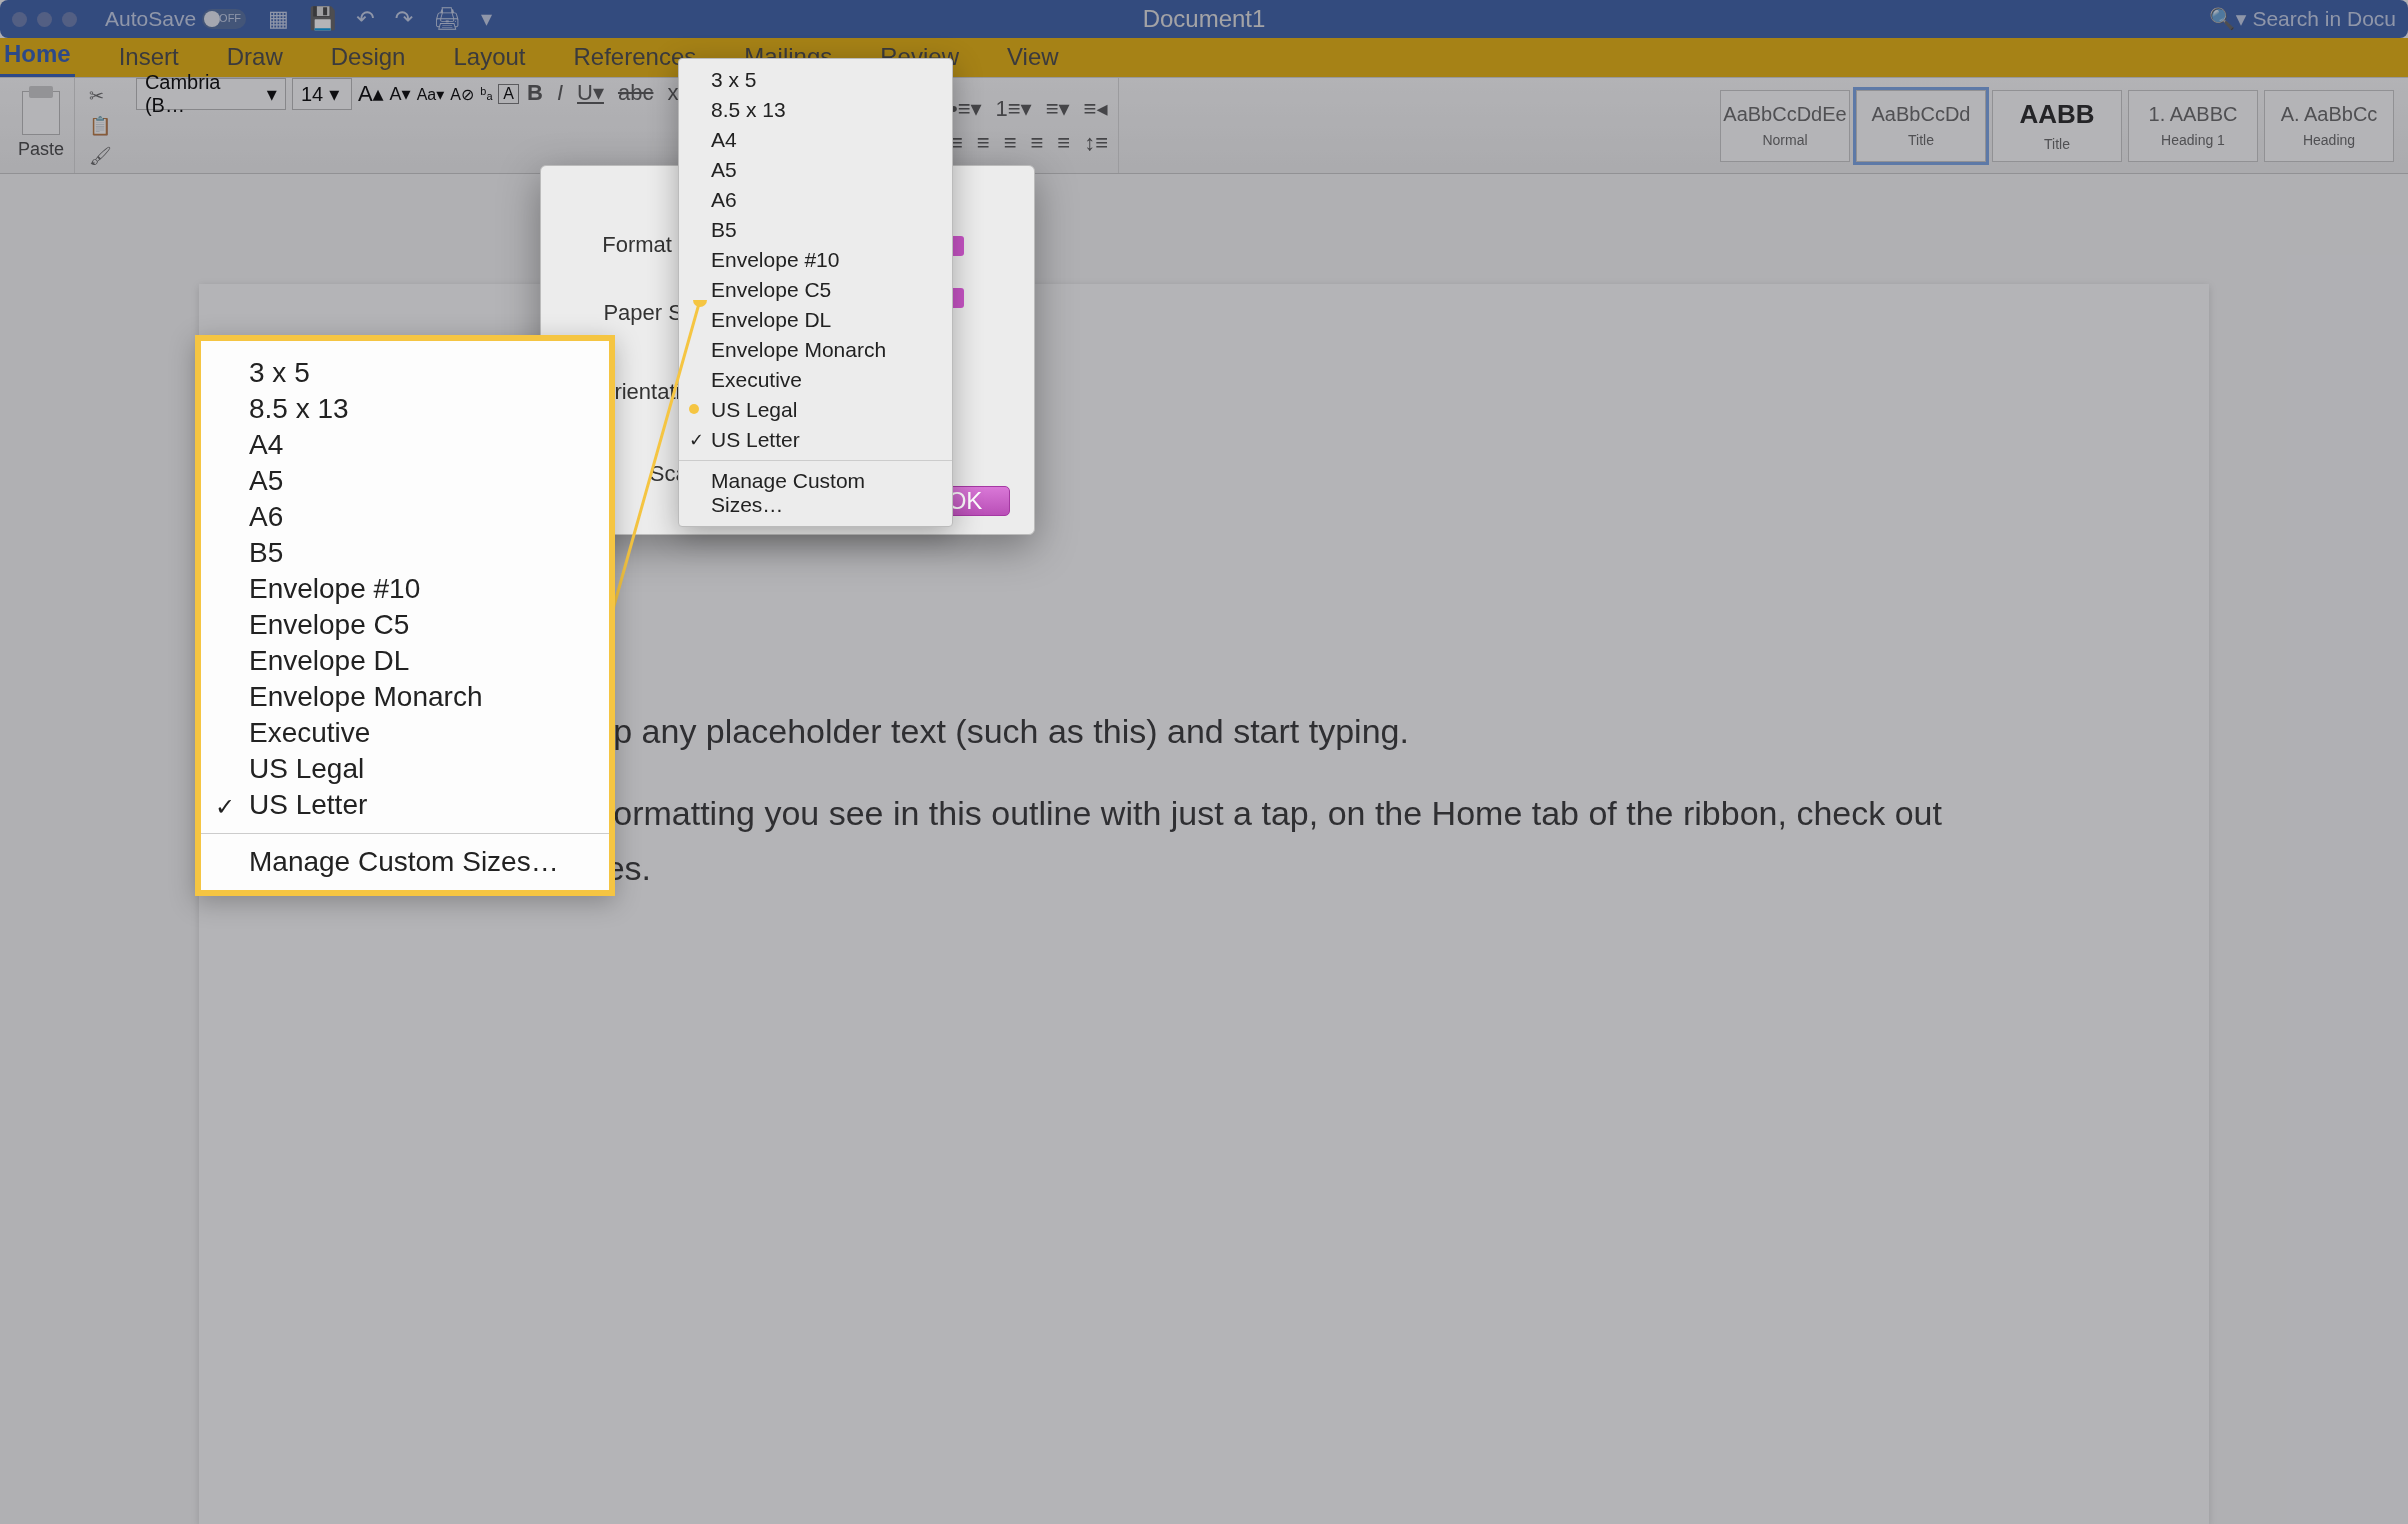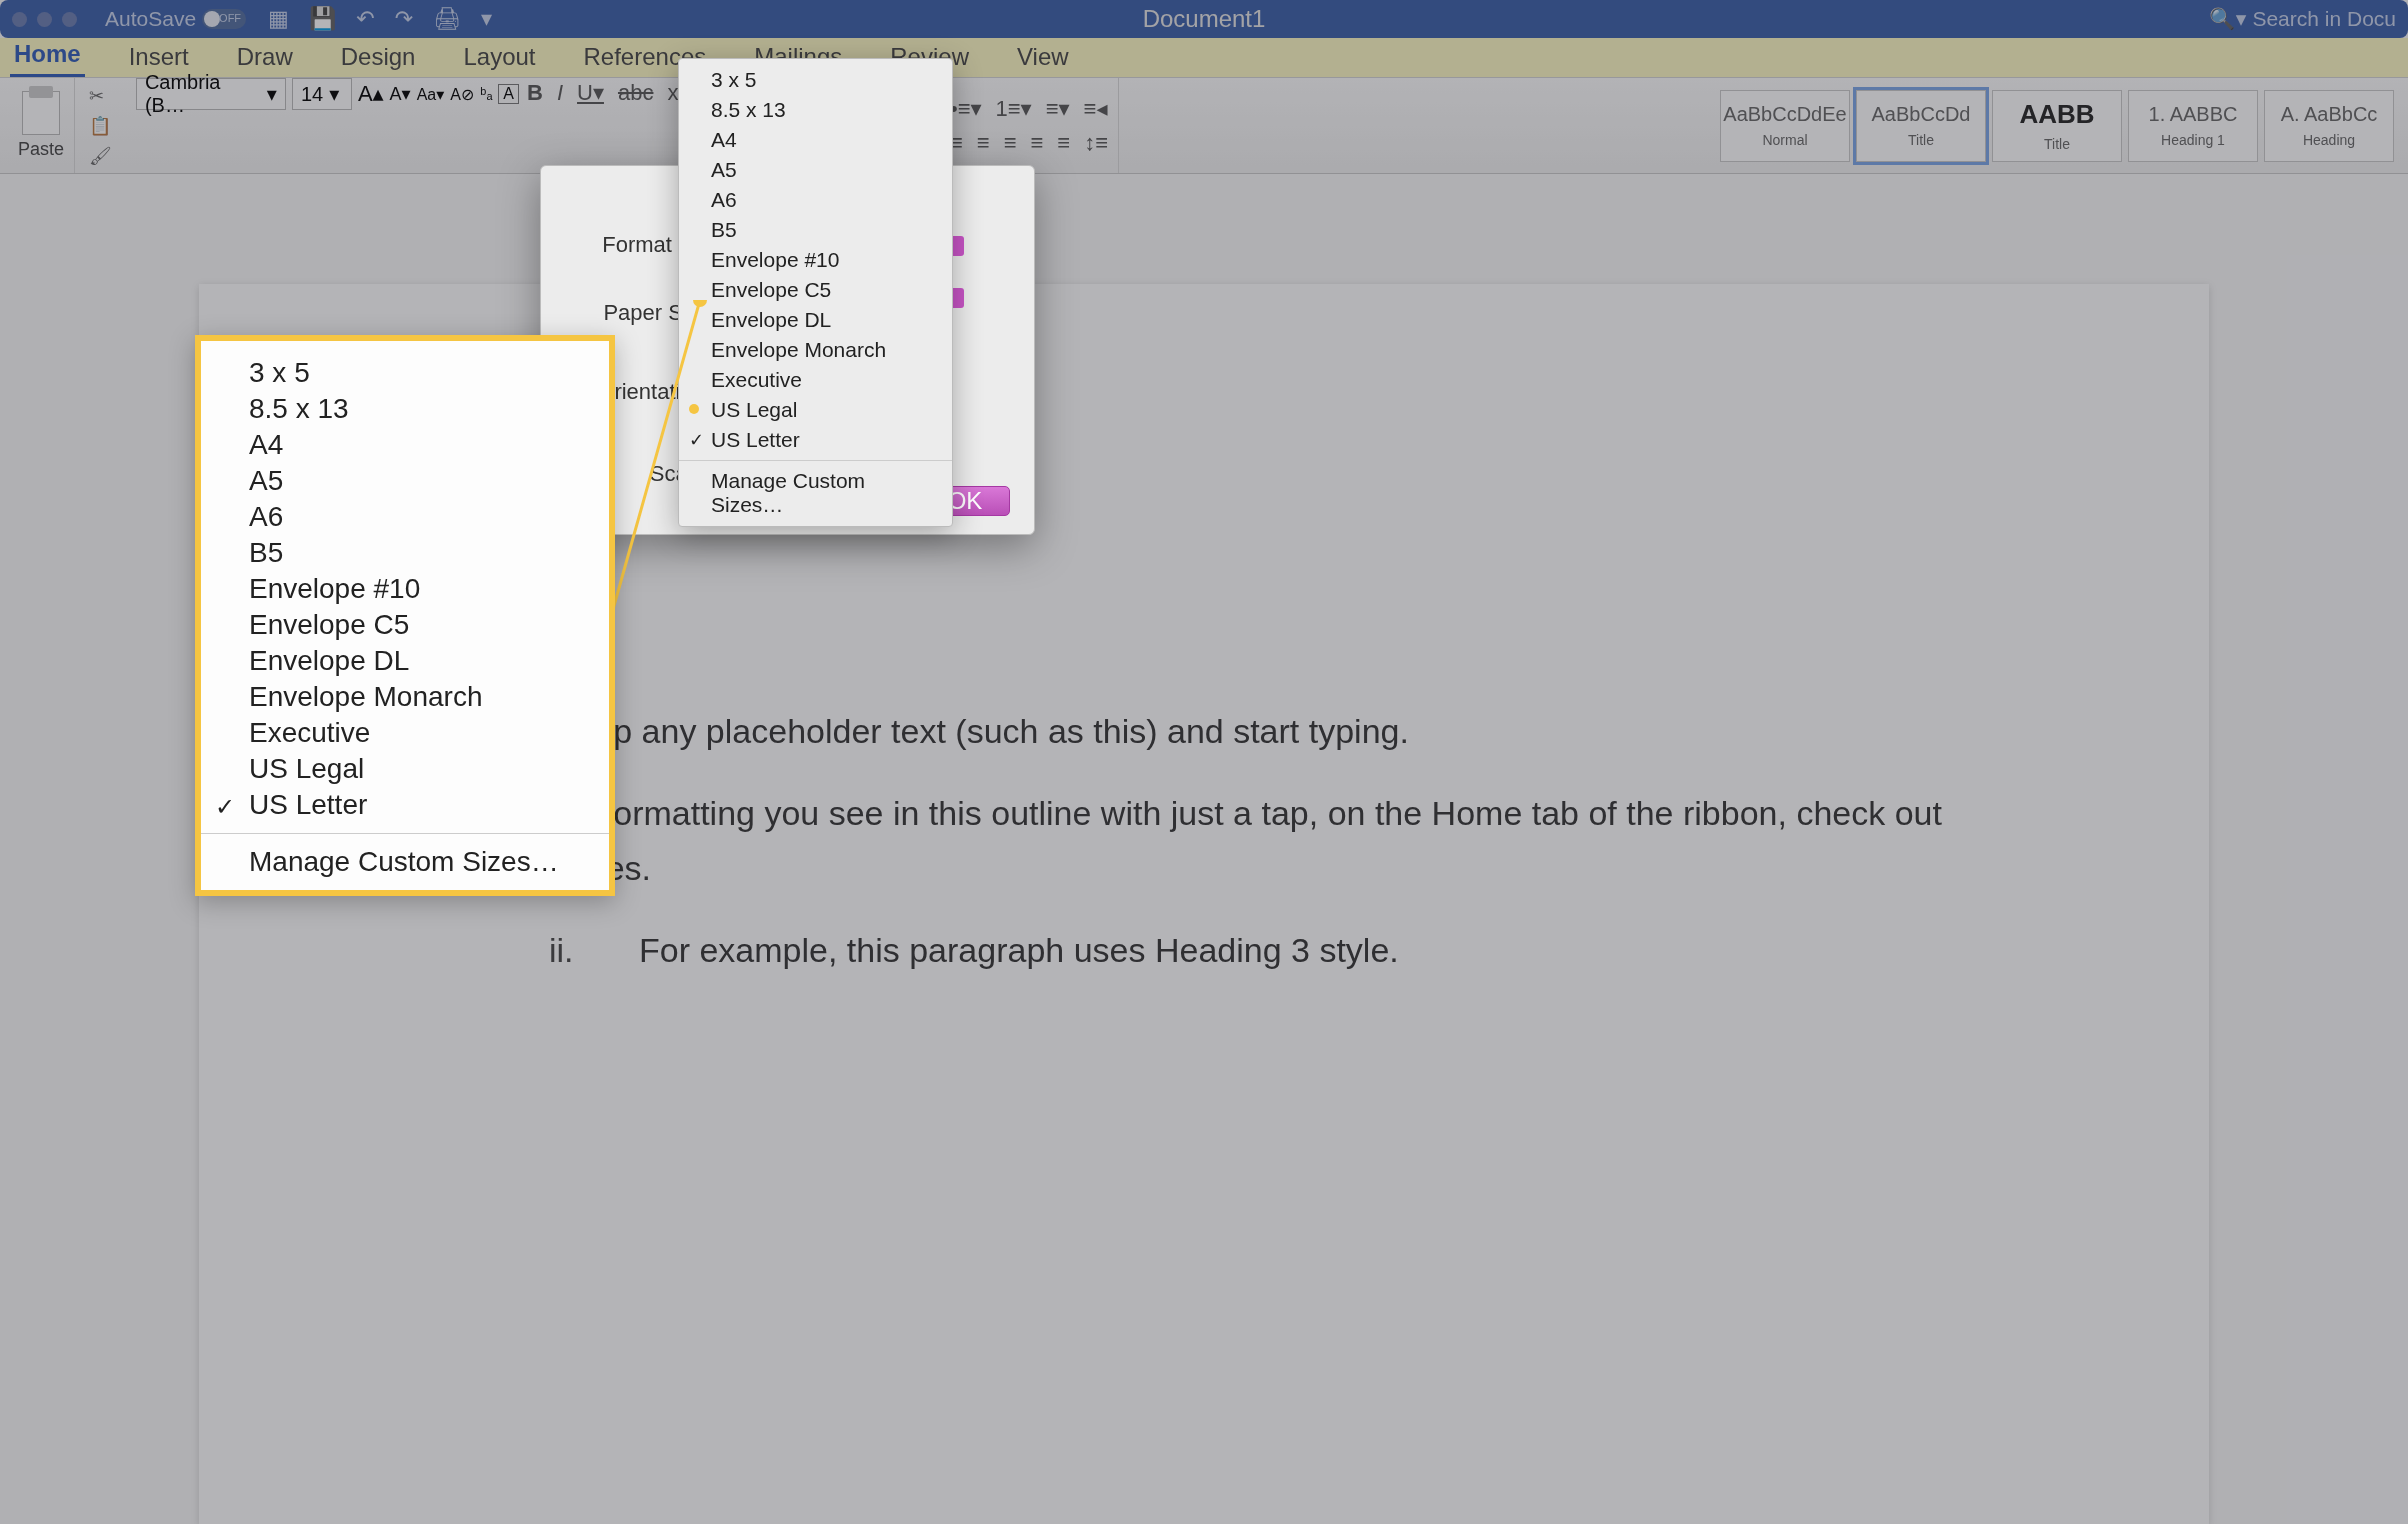--- a/index.html
+++ b/index.html
@@ -7,21 +7,21 @@
 .titlebar{height:38px;background:#3a5ea8;display:flex;align-items:center;padding:0 12px;color:#e8ecf4;font-size:21px;border-radius:8px;}
 .traffic{display:flex;gap:10px;margin-right:28px;}
 .tdot{width:15px;height:15px;border-radius:50%;background:#6b7db0;}
 .autosave{display:flex;align-items:center;gap:6px;color:#c7d2ea;margin-right:22px;}
 .autosave .switch{width:44px;height:20px;border-radius:10px;background:#526d9e;position:relative;}
 .autosave .knob{position:absolute;left:2px;top:2px;width:16px;height:16px;border-radius:50%;background:#e8ecf4;}
 .autosave .off{position:absolute;right:5px;top:3px;font-size:11px;color:#c7d2ea;}
 .tbicons{display:flex;gap:20px;color:#c7d2ea;font-size:22px;}
 .title{position:absolute;left:50%;transform:translateX(-50%);color:#e5e5e5;font-size:24px;}
 .search{margin-left:auto;display:flex;align-items:center;gap:6px;color:#c7d2ea;}
-.menubar{height:40px;background:#fef9c3;border-bottom:1px solid #d5d5d5;display:flex;align-items:flex-end;padding:0 10px;gap:40px;font-size:24px;color:#444;}
+.menubar{height:40px;background:#eab308;border-bottom:1px solid #d5d5d5;display:flex;align-items:flex-end;padding:0 0;gap:40px;font-size:24px;color:#444;}
 .menubar .tab{padding:6px 4px;cursor:pointer;}
 .menubar .tab.active{color:#2f5bb7;font-weight:600;border-bottom:3px solid #2f5bb7;}
 .ribbon{height:96px;background:linear-gradient(#fdfdfd,#f1f1f1);border-bottom:1px solid #c9c9c9;display:flex;align-items:center;padding:0 8px;gap:10px;}
 .grp{display:flex;flex-direction:column;align-items:center;justify-content:center;height:100%;padding:0 10px;border-right:1px solid #d9d9d9;}
 .grp.noborder{border-right:none;}
 .paste-icn{width:38px;height:44px;border:1px solid #bbb;background:#fff;position:relative;margin-bottom:4px;}
 .paste-icn:after{content:"";position:absolute;left:6px;top:-6px;width:24px;height:12px;background:#ccc;border-radius:2px;}
 .paste-lbl{font-size:18px;color:#444;}
 .mini{display:flex;flex-direction:column;gap:8px;font-size:18px;color:#666;}
 .fontsel{display:flex;gap:6px;align-items:center;}
@@ -192,24 +192,20 @@
 <div class="doc">
   <div class="page">
     <div class="item">
         <div class="num"></div>
         <div class="txt">st tap any placeholder text (such as this) and start typing.</div>
       </div>
     <div class="item">
         <div class="num">b.</div>
         <div class="txt">ext formatting you see in this outline with just a tap, on the Home tab of the ribbon, check out Styles.</div>
       </div>
-    <div class="item sub">
-        <div class="num">ii.</div>
-        <div class="txt">For example, this paragraph uses Heading 3 style.</div>
-      </div>
   </div>
 </div>
 
 <div class="dimmer"></div>
 
 <div class="dialog">
   <div class="dlgrow">
       <div class="lbl">Format For</div>
       <div class="val"></div>
       <div class="caret-box" style="top:70px"></div>

